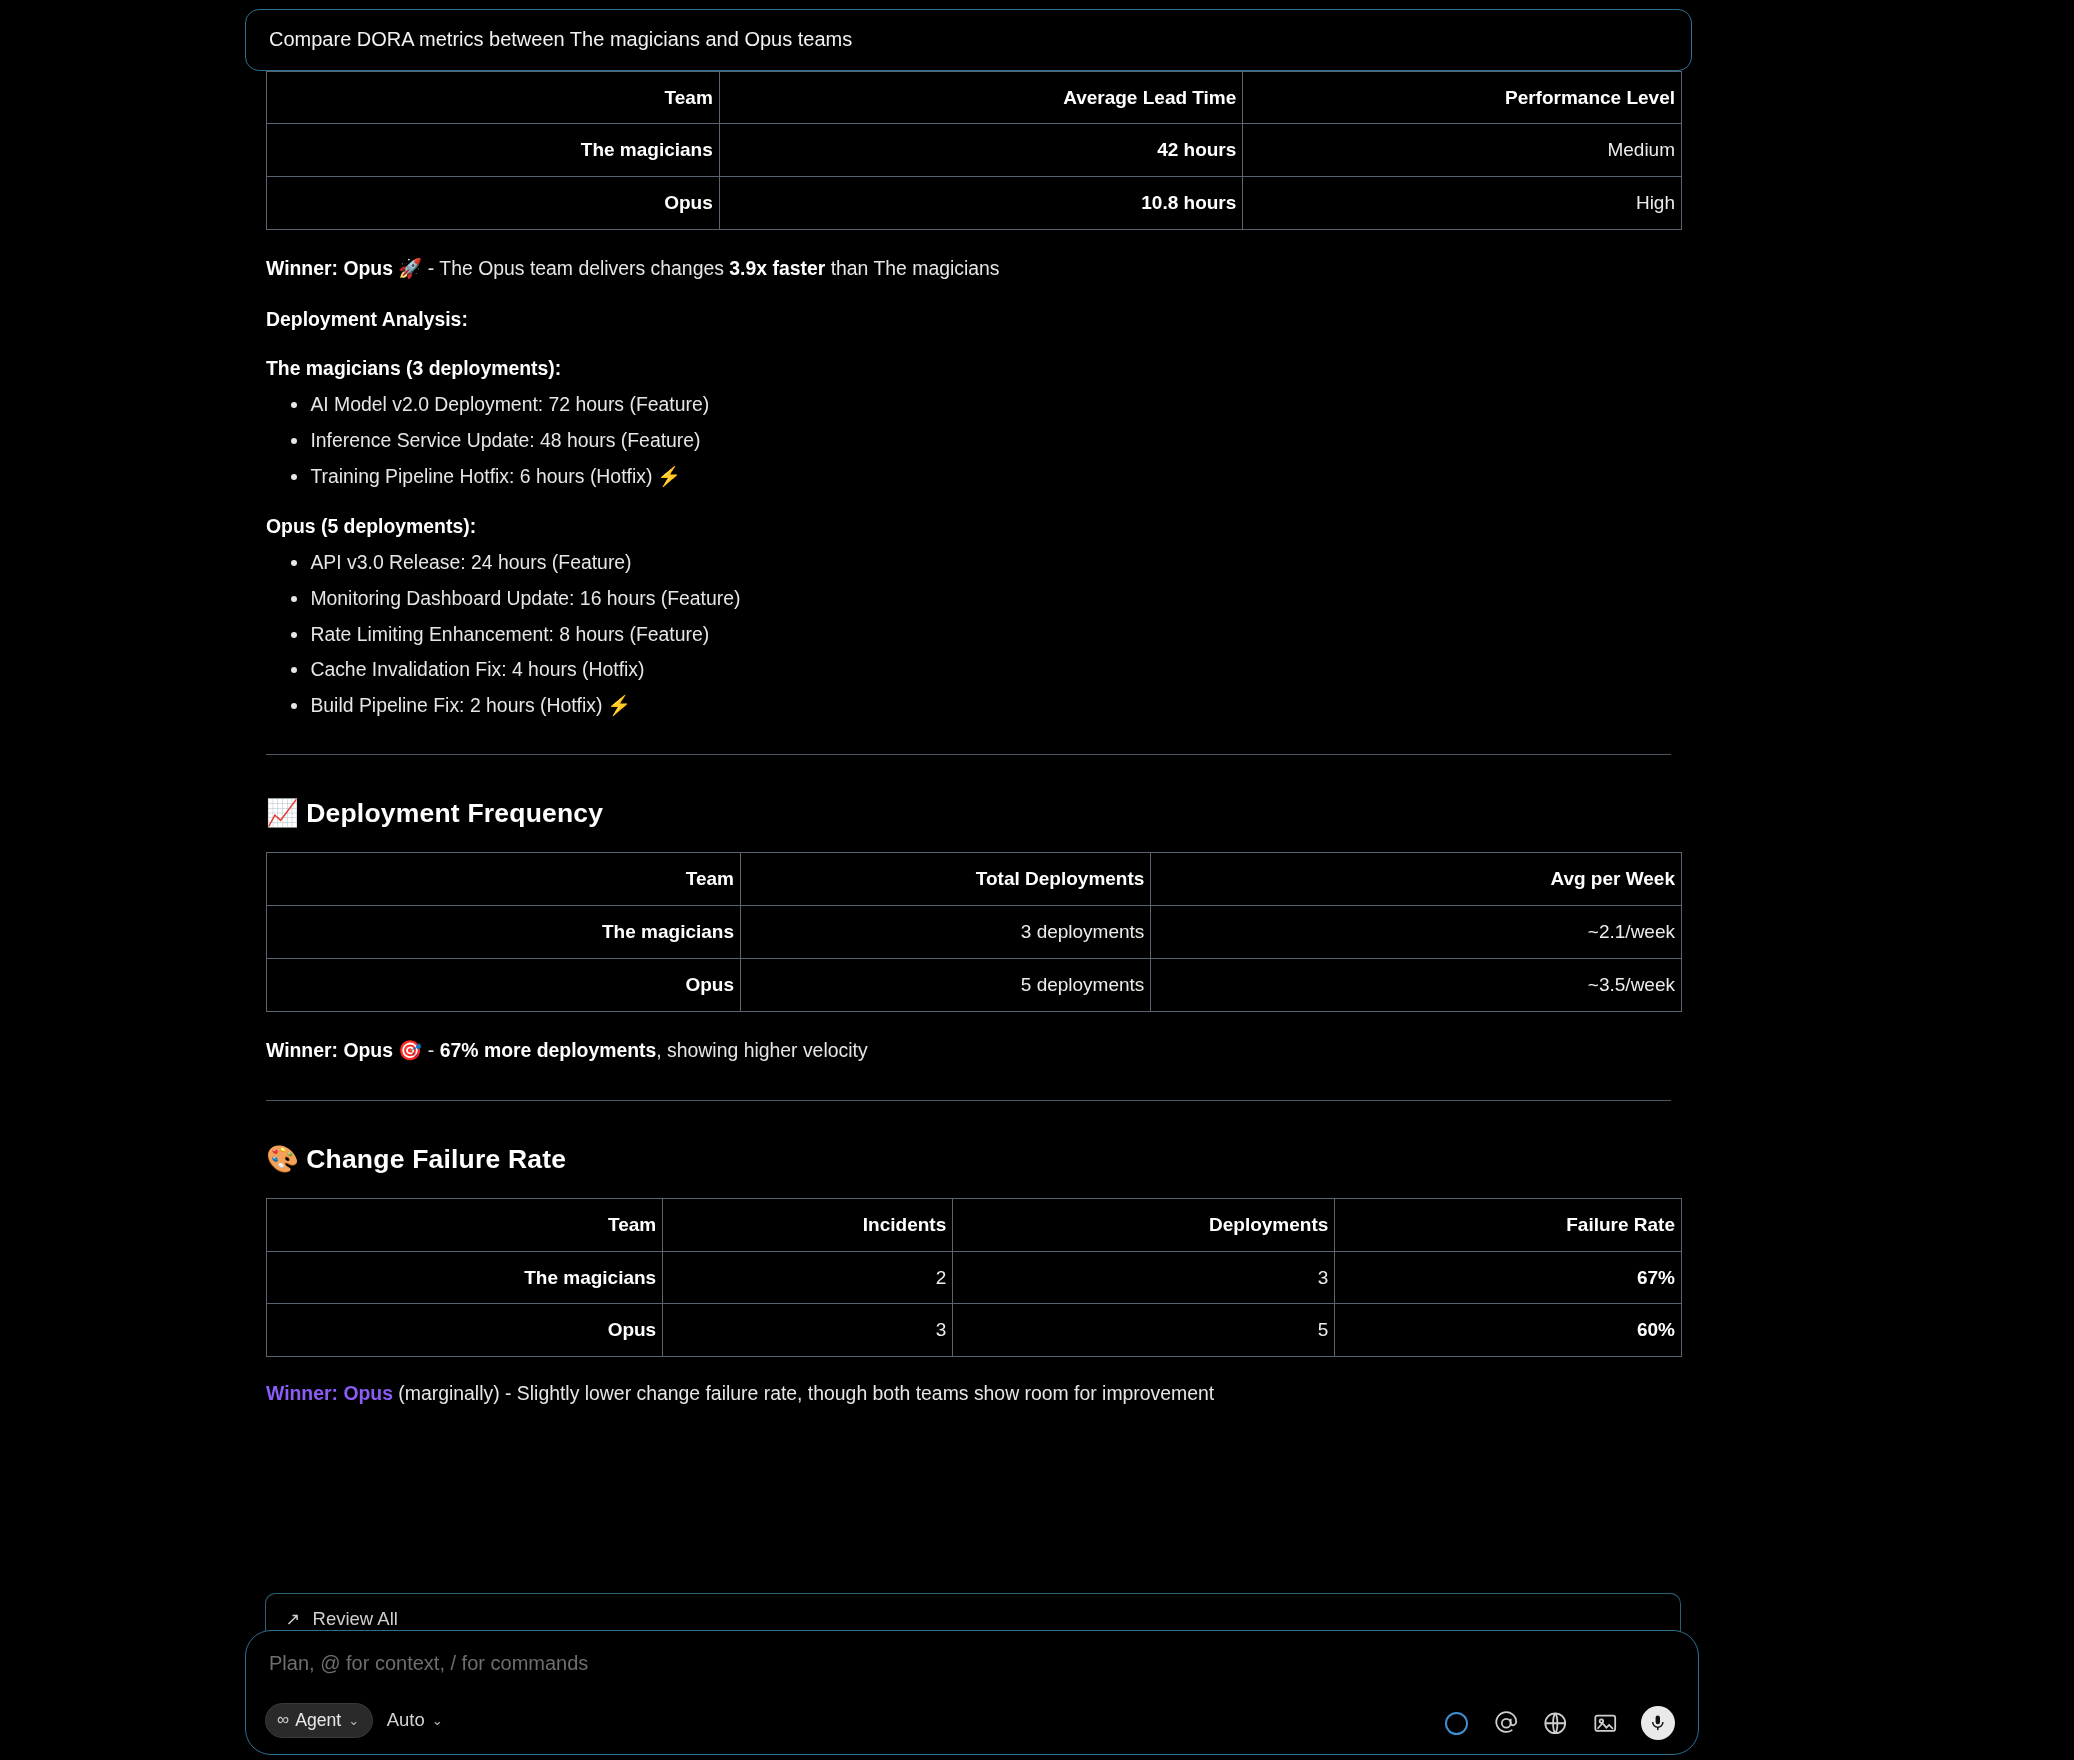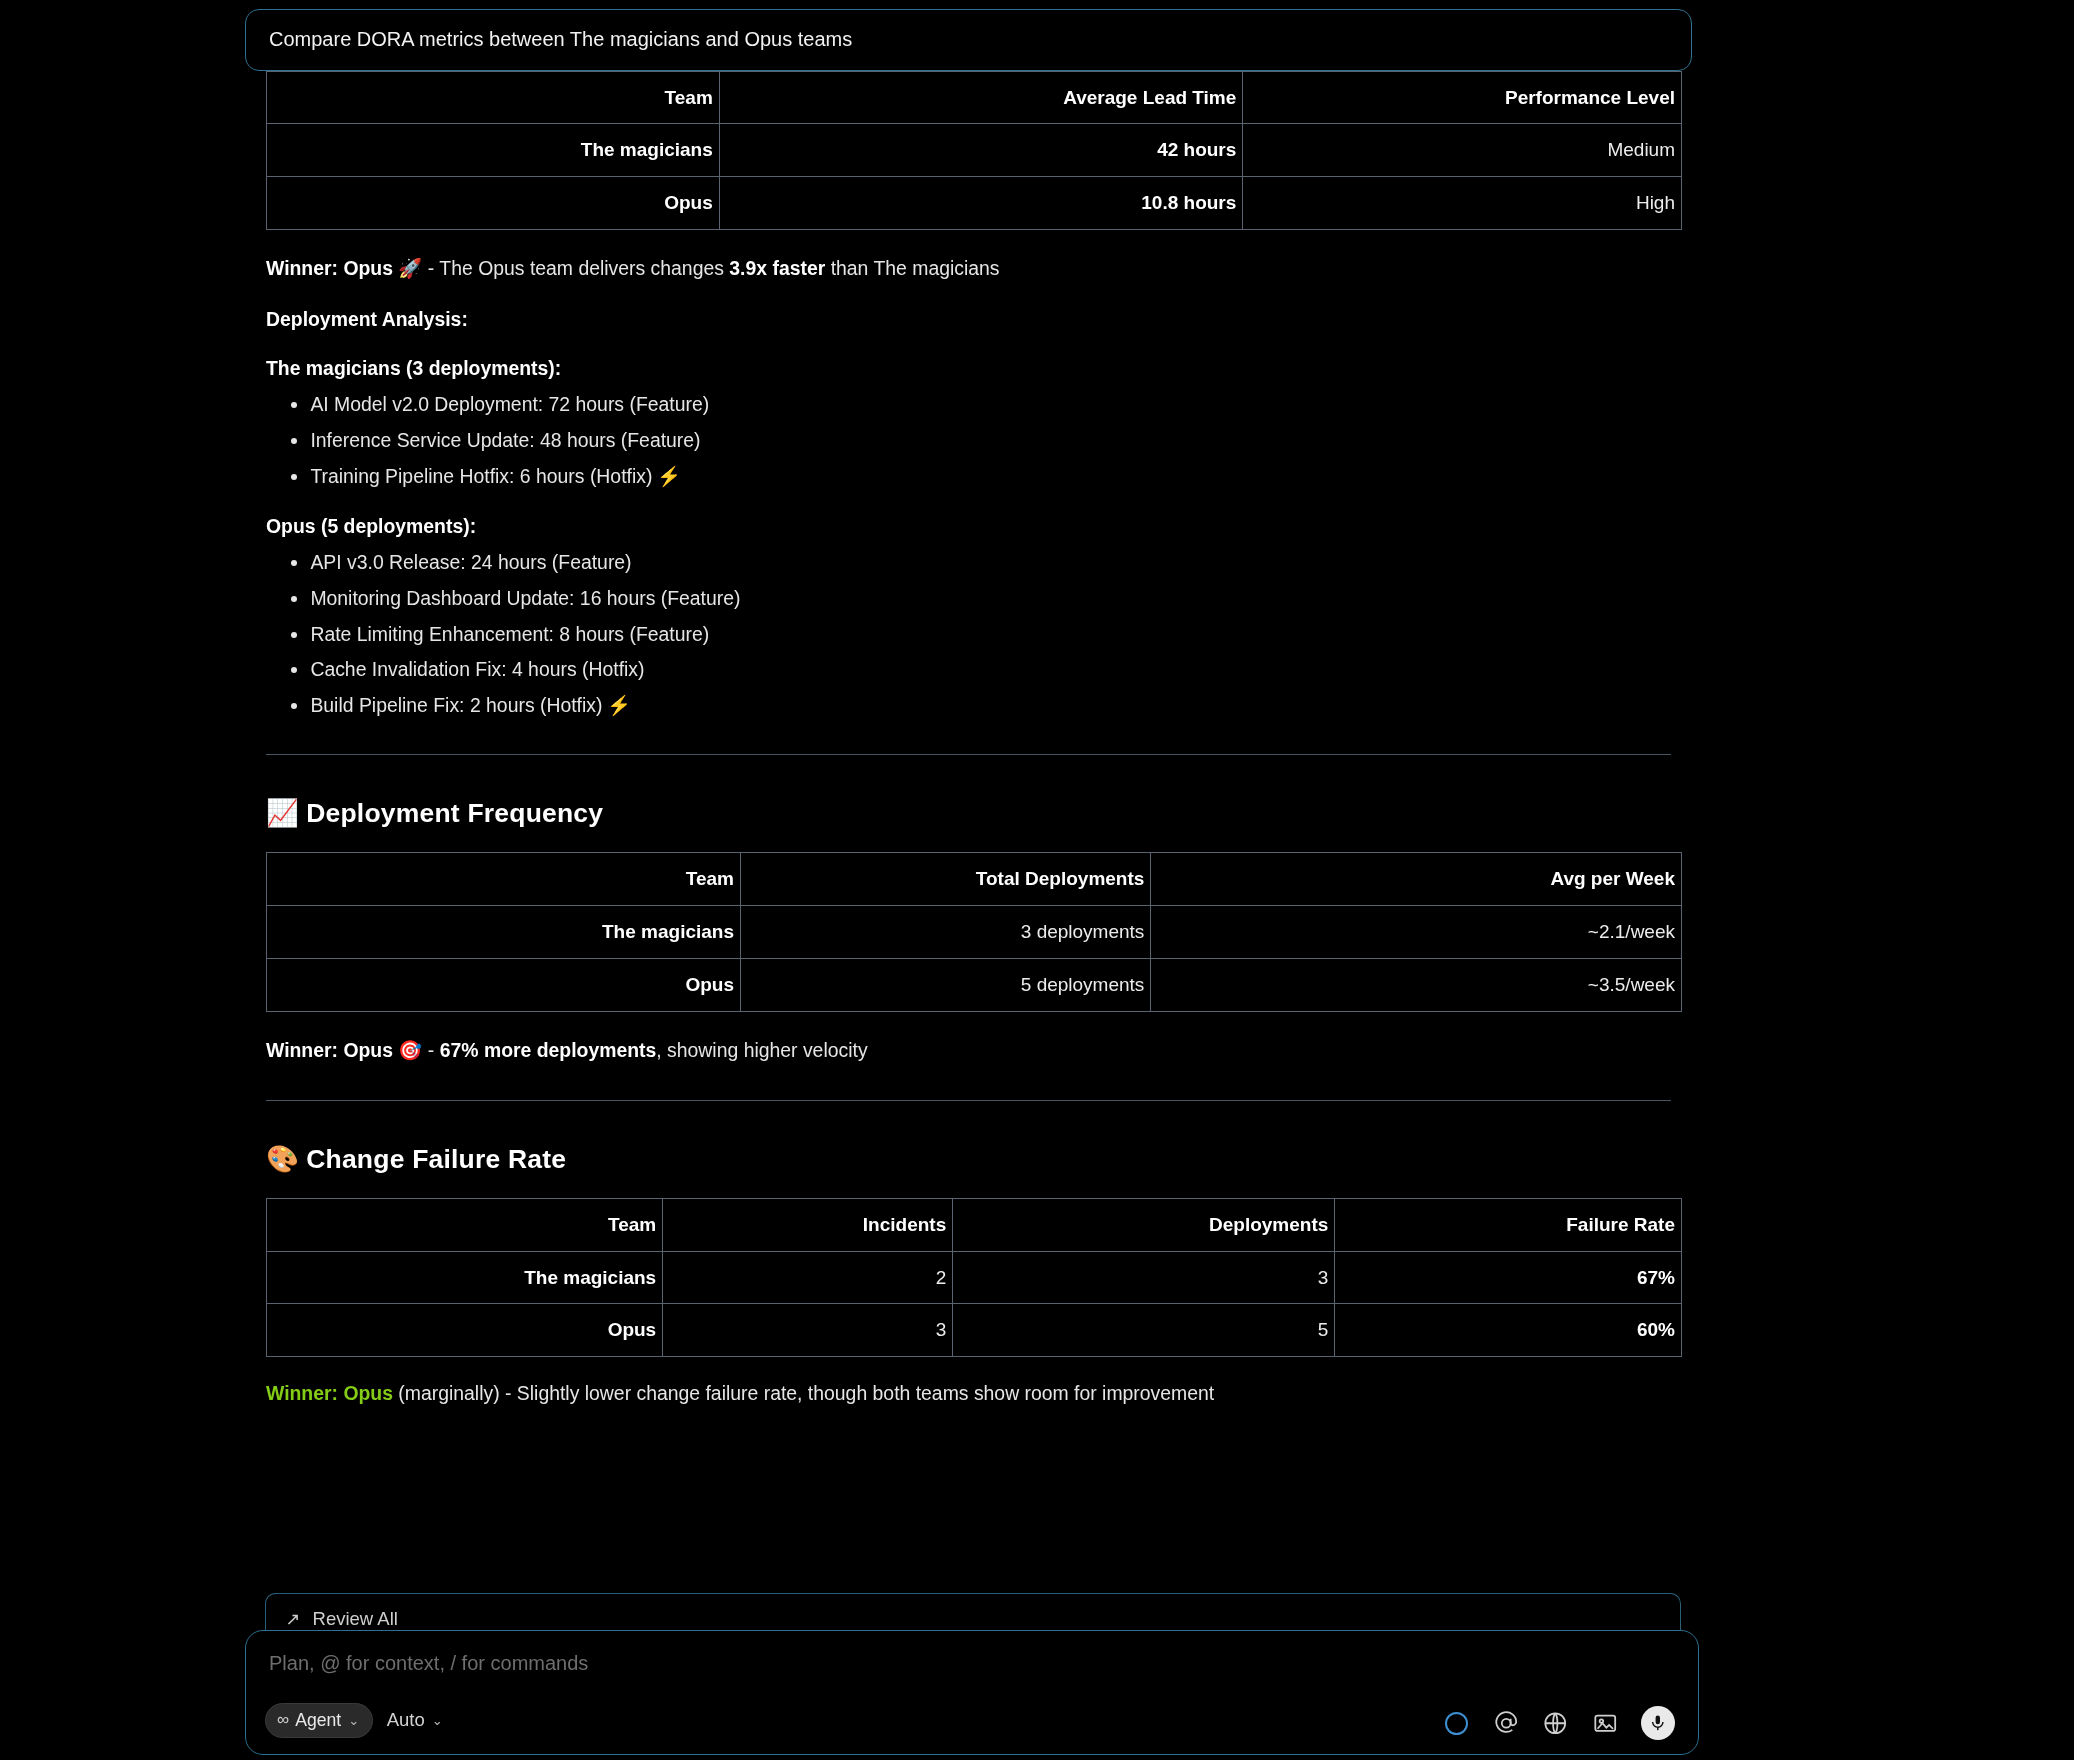--- a/index.html
+++ b/index.html
@@ -99,21 +99,21 @@
     border-top: 0.9px solid #4a5560;
     margin: 37px 21px 0 21px;
   }
 
   
   .cut-line {
     font-size: 19.4px;
     margin: 25px 0 0 21px;
     color: #e6e6e6;
   }
-  .cut-line b { color:#84cc16; }
+  .cut-line b { color:#8b5cf6; }
 
   
   .review-bar {
     position: absolute;
     left: 265px;
     top: 1577px;
     width: 1416px;
     height: 51px;
     border: 0.9px solid #2a5f78;
     border-bottom: none;
@@ -129,21 +129,21 @@
   .review-bar .arrow { margin-right: 12.4px; color:#cfcfcf; font-size: 17.6px; }
 
   
   .composer {
     position: absolute;
     left: 245px;
     top: 1614px;
     width: 1454px;
     height: 125px;
     border: 1.8px solid #2f6f8f;
-    border-radius: 18px;
+    border-radius: 26px;
     background: #000;
     z-index: 6;
   }
   .composer .placeholder {
     position: absolute;
     left: 23px; top: 21px;
     font-size: 20px;
     color: #6e6e6e;
   }
   .composer-controls {

